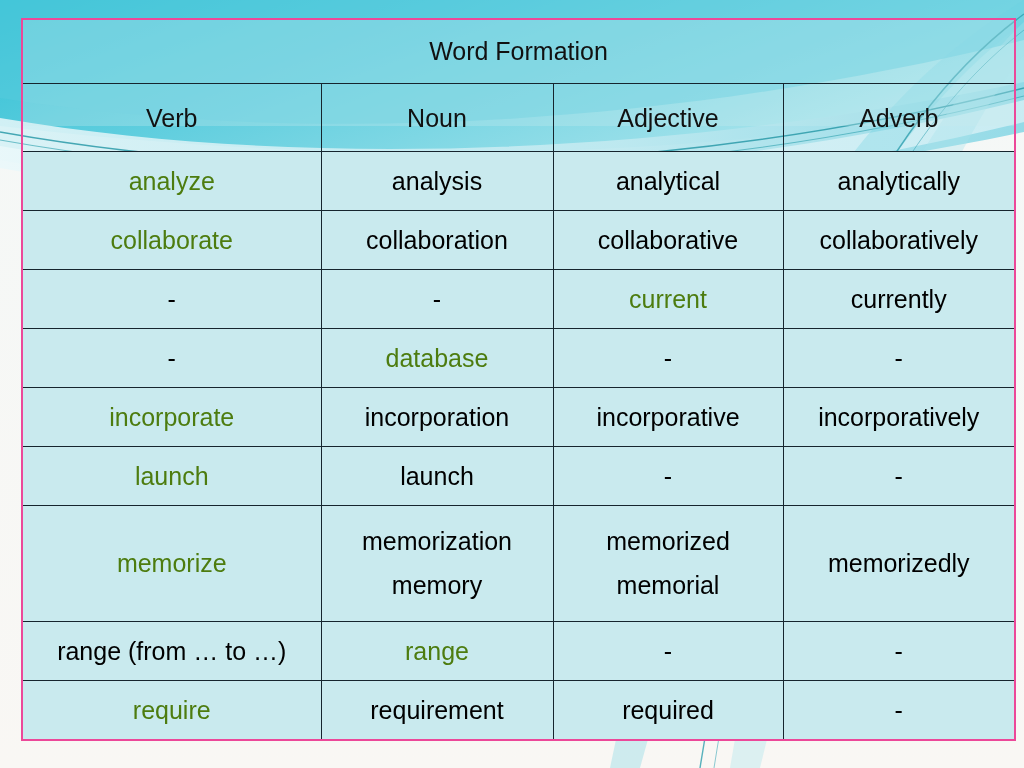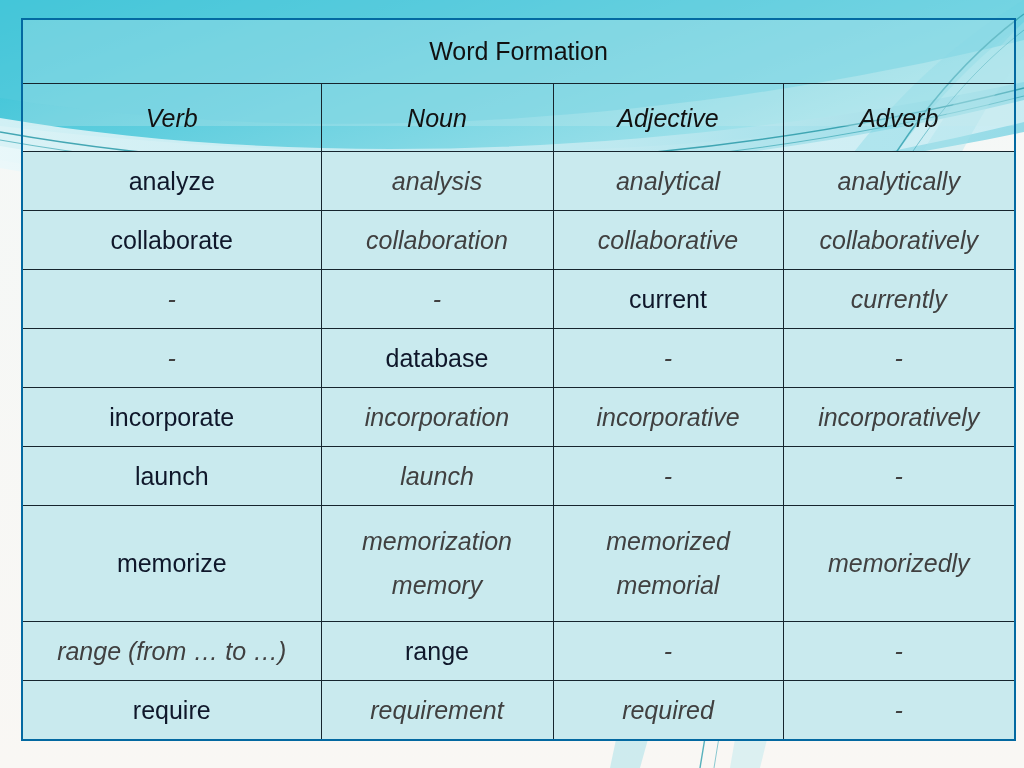--- a/index.html
+++ b/index.html
@@ -35,21 +35,21 @@
     left: 21px;
     top: 18px;
     width: 993px;
     height: 723px;
   }
   table.wf {
     width: 993px;
     height: 723px;
     border-collapse: collapse;
     table-layout: fixed;
-    border: 2px solid #0369a1;
+    border: 2px solid #ec4899;
     position: relative;
     z-index: 3;
   }
   table.wf td {
     border: 1.5px solid #16252e;
     text-align: center;
     vertical-align: middle;
     background: #c9eaee;
     font-size: 25px;
     color: #111111;
@@ -63,26 +63,25 @@
     font-weight: bold;
     color: #0a0a0a;
     height: 52px;
   }
   td.head-cell {
     background: transparent !important;
     font-size: 30px;
     font-weight: bold;
     color: #0a0a0a;
     height: 56px;
-    font-style: italic;
   }
   td.body-cell { height: 48px; }
   td.tall-cell { height: 96px; }
-  .red { color: #404040; font-style: italic; }
-  .blk { color: #0f172a; }
+  .red { color: #000000; }
+  .blk { color: #4d7c0f; }
   .sub-line { display: block; }
   .sub-line + .sub-line { margin-top: 16px; }
   
   #head-tint {
     position: absolute;
     left: 0; top: 0;
     width: 993px;
     height: 108px;
     background: rgba(201,234,238,0.30);
     z-index: 2;

